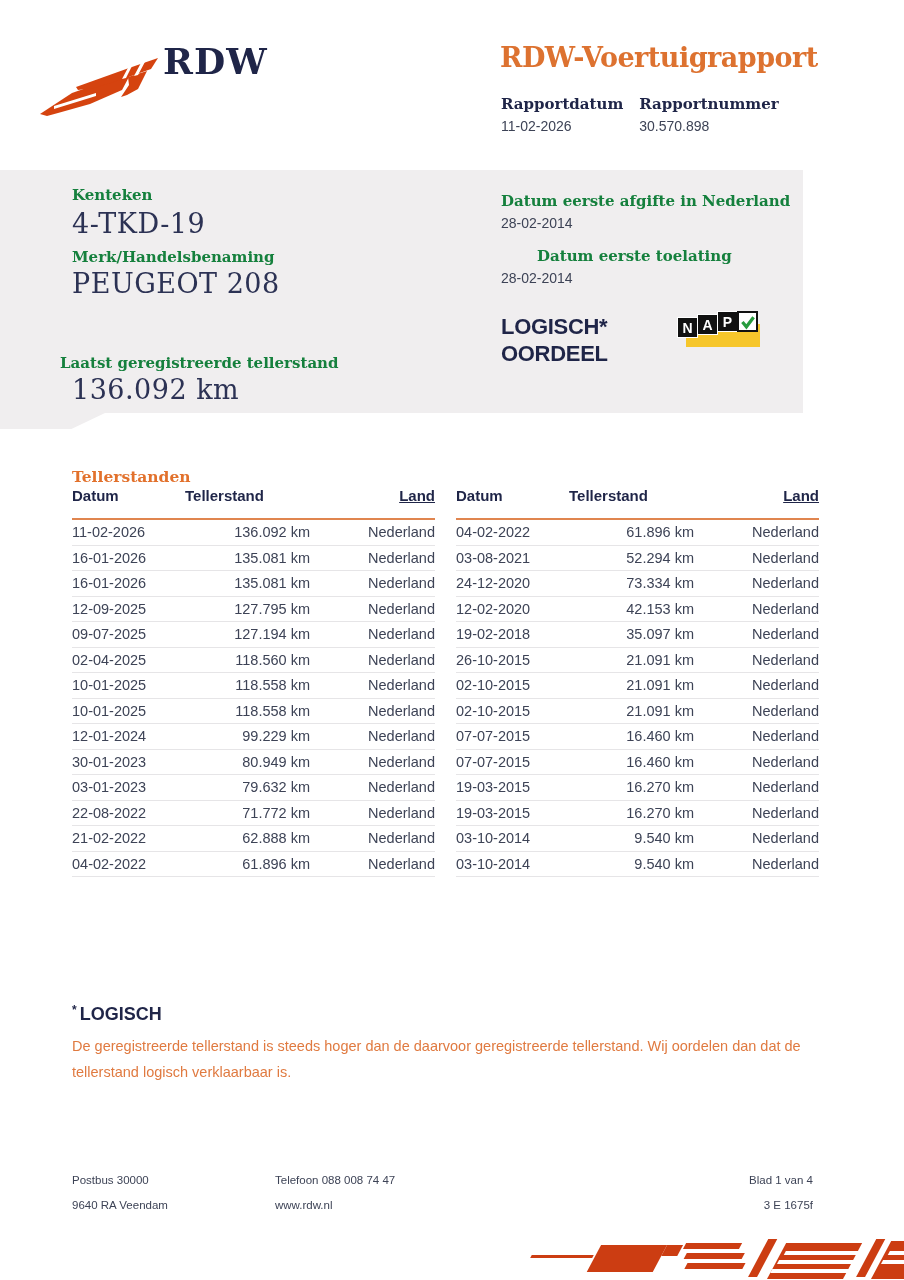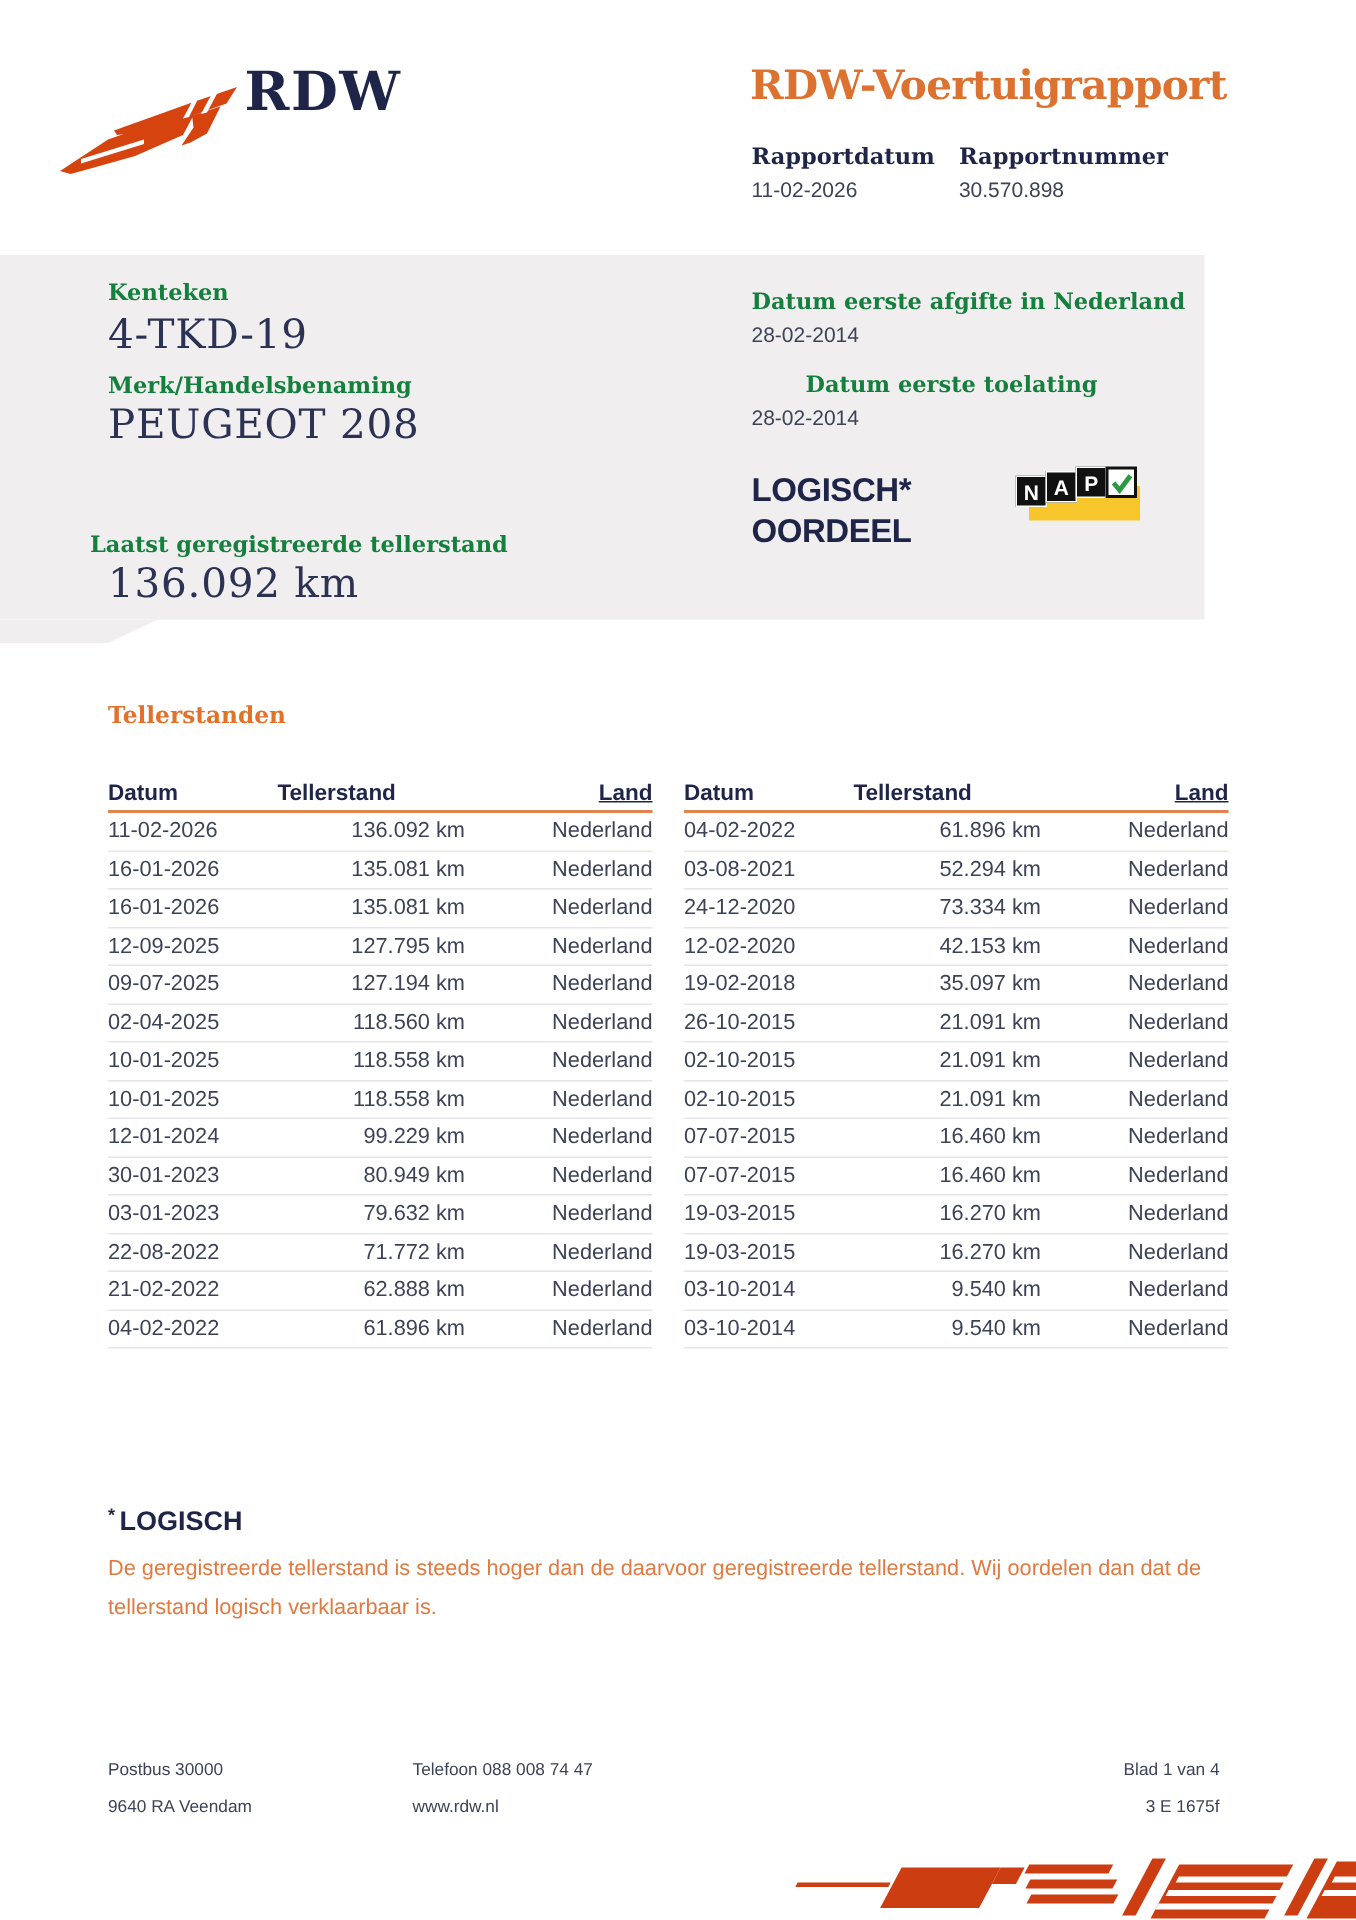--- a/index.html
+++ b/index.html
@@ -35,21 +35,21 @@
           font-weight:bold;font-size:14px;display:flex;align-items:center;justify-content:center;
           border:1px solid #fff;box-sizing:border-box;}
   .nap-check{position:absolute;width:21px;height:21px;background:#fff;border:2px solid #111;
              box-sizing:border-box;display:flex;align-items:center;justify-content:center;}
 
   
   .section-title{position:absolute;left:72px;top:467px;font-family:"DejaVu Serif",serif;
                  font-weight:bold;font-size:15.5px;color:#e2712c;}
   .tbl{position:absolute;top:487px;width:363px;}
   .tbl.left{left:72px;} .tbl.right{left:456px;}
-  .thead{display:flex;border-bottom:2px solid #e0854f;padding-bottom:3px;margin-top:33px;}
+  .thead{display:flex;border-bottom:2px solid #e0854f;padding-bottom:14px;}
   .th{font-weight:bold;font-size:15px;color:#1f2548;}
   .th.c0{width:113px;} .th.c1{width:140px;} .th.c2{flex:1;text-align:right;text-decoration:underline;}
   .trow{display:flex;height:24.5px;align-items:center;border-bottom:1px solid #e6e5e7;}
   .tcell{font-size:14.5px;color:#3d4356;}
   .tcell.c0{width:113px;} .tcell.c1{width:125px;text-align:right;} .tcell.c2{flex:1;text-align:right;}
 
   
   .note{position:absolute;left:72px;top:1003px;width:740px;}
   .note-head{font-weight:bold;font-size:18px;color:#1f2548;}
   .note-ast{font-size:12px;vertical-align:6px;margin-right:3px;}

